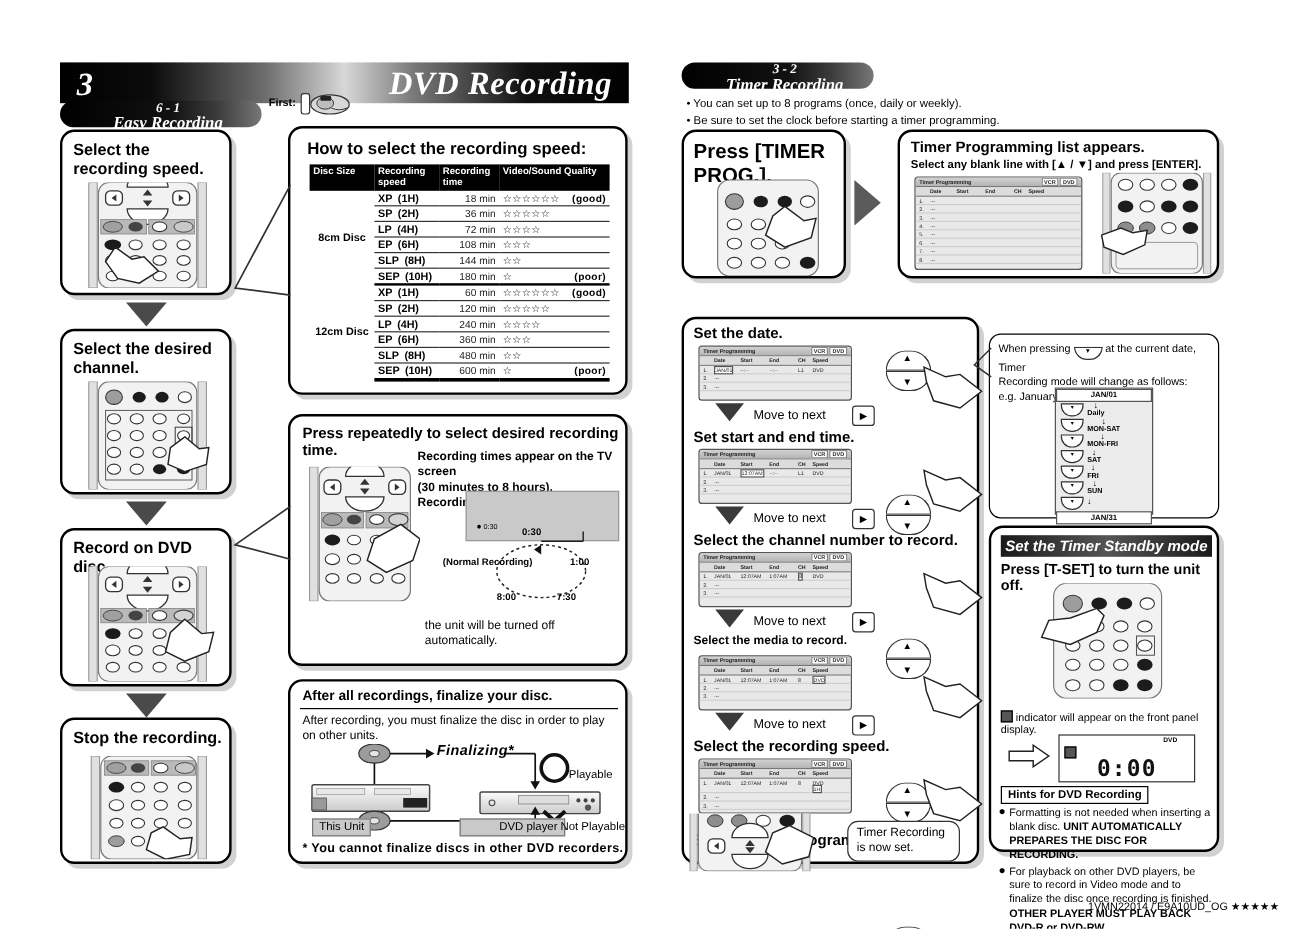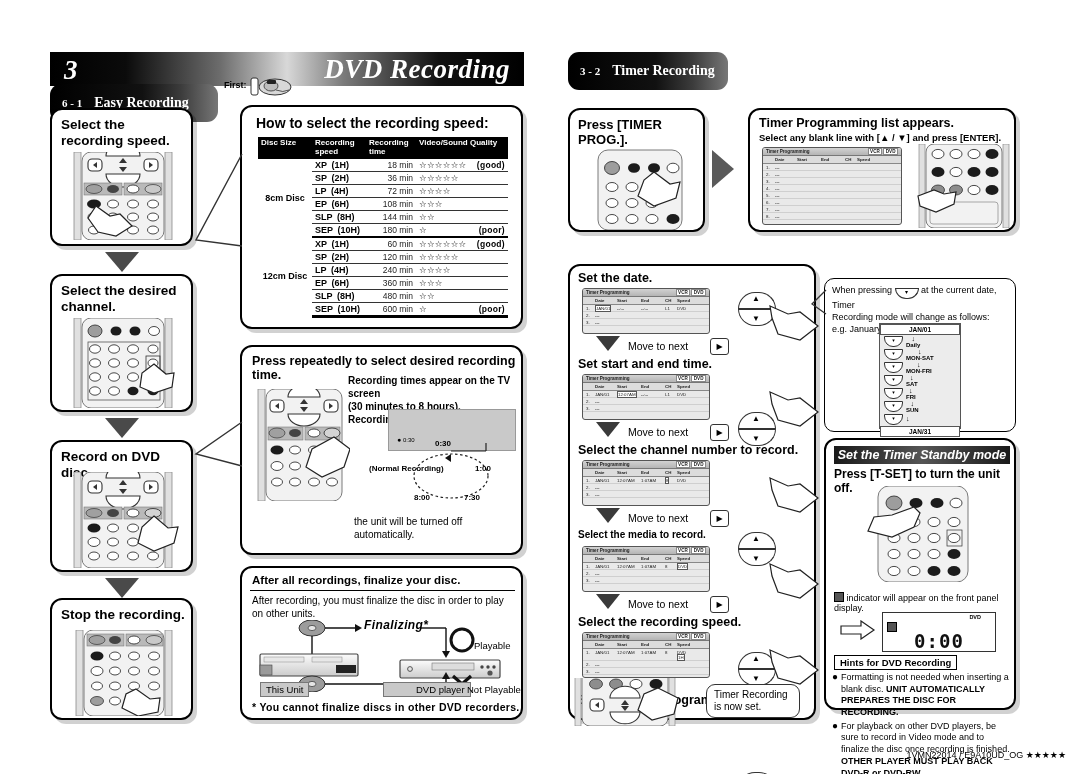--- a/index.html
+++ b/index.html
@@ -13,23 +13,23 @@
   .bold{font-weight:bold;}
 
   
   #chapter-bar{left:50px;top:52px;width:474px;height:34px;
       background:linear-gradient(to right,#000 0%,#0b0b0b 16%,#6d6d6d 36%,#d8d8d8 50%,#7a7a7a 62%,#111 82%,#000 100%);}
   #chapter-num{left:14px;top:3px;font-family:"Liberation Serif",serif;font-style:italic;font-weight:bold;
       font-size:27px;color:#fff;}
   #chapter-title{right:14px;top:2px;font-family:"Liberation Serif",serif;font-style:italic;font-weight:bold;
       font-size:27px;color:#fff;letter-spacing:.5px;}
 
-  .pill{height:38px;border-radius:11px;color:#fff;display:flex;align-items:center;
+  .pill{height:22px;border-radius:11px;color:#fff;display:flex;align-items:center;
         background:linear-gradient(to right,#000 0%,#111 55%,#3c3c3c 78%,#777 100%);
-        font-family:"Liberation Serif",serif;font-weight:bold;}
+        font-family:"Liberation Serif",serif;font-style:italic;font-weight:bold;flex-direction:column;}
   .pill .pnum{font-size:11px;padding-left:12px;}
   .pill .ptxt{font-size:14px;padding-left:12px;}
 
   #sec31{left:50px;top:84px;width:168px;}
   #sec32{left:568px;top:52px;width:160px;}
 
   #first-label{left:224px;top:80px;font-size:9px;font-weight:bold;}
   #first-disc{left:250px;top:76px;width:44px;height:22px;}
 
   
@@ -551,23 +551,27 @@
     <div class="abs" style="left:232px;top:72px;font-size:9.5px;">Playable</div>
     <div class="abs" style="left:225px;top:116px;font-size:9.5px;">Not Playable</div>
     <div class="abs bold" style="left:10px;top:133px;font-size:10.5px;letter-spacing:.3px;">* You cannot finalize discs in other DVD recorders.</div>
   </div>
 
   <div class="abs pill" id="sec32">
     <span class="pnum">3 - 2</span>
     <span class="ptxt">Timer Recording</span>
   </div>
 
+  <div class="abs bullets" style="left:572px;top:80px;width:420px;">
+    <div>• <span>You can set up to 8 programs (once, daily or weekly).</span></div>
+    <div>• <span>Be sure to set the clock before starting a timer programming.</span></div>
+  </div>
 
   <div class="abs rbox" style="left:568px;top:108px;width:137px;height:124px;">
-    <div class="abs bold" style="left:8px;top:7px;font-size:13px;">Press [TIMER PROG.].</div>
+    <div class="abs bold" style="left:8px;top:7px;font-size:17px;">Press [TIMER PROG.].</div>
     <svg class="abs" style="left:16px;top:32px;" width="108" height="88" viewBox="0 0 108 88">
       <rect x="12" y="8" width="84" height="80" rx="10" fill="#f2f2f2" stroke="#7a7a7a" stroke-width="1"></rect>
       <ellipse cx="26" cy="26" rx="7.5" ry="6.5" fill="#9d9d9d" stroke="#333" stroke-width=".9"></ellipse>
       <ellipse cx="48" cy="26" rx="6" ry="4.8" fill="#1c1c1c"></ellipse>
       <ellipse cx="68" cy="26" rx="6" ry="4.8" fill="#1c1c1c"></ellipse>
       <ellipse cx="87" cy="26" rx="6" ry="4.8" fill="#fff" stroke="#333" stroke-width=".9"></ellipse>
       <g fill="#fff" stroke="#333" stroke-width=".9">
         <ellipse cx="26" cy="45" rx="6" ry="4.5"></ellipse>
           <ellipse cx="46" cy="45" rx="6" ry="4.5"></ellipse>
           <ellipse cx="66" cy="45" rx="6" ry="4.5"></ellipse>

